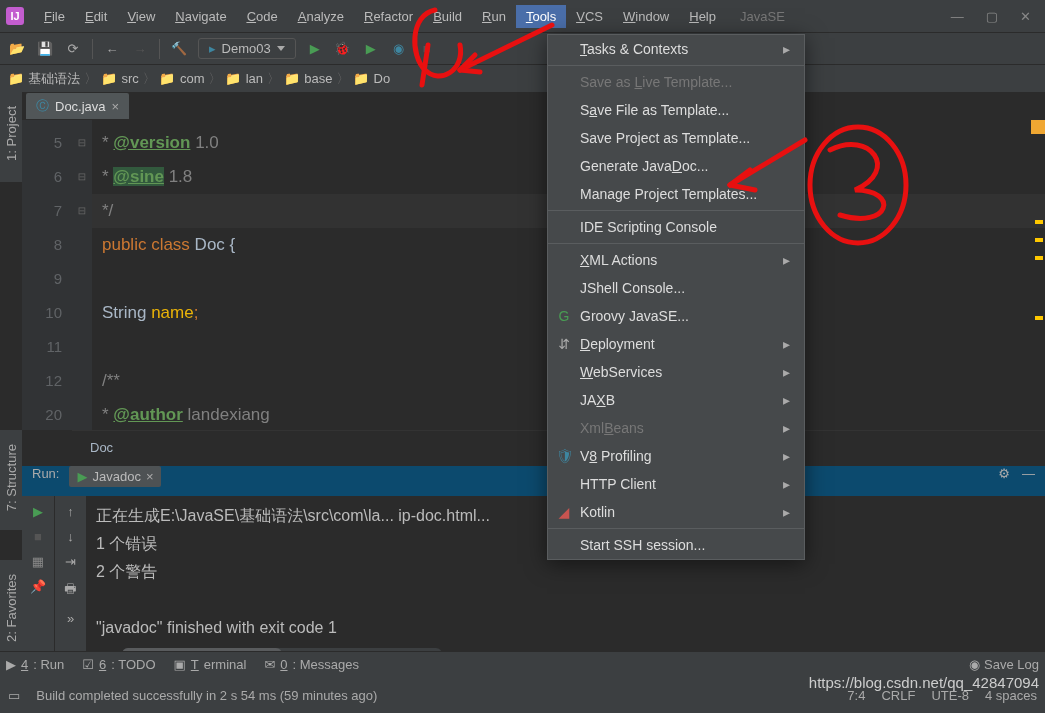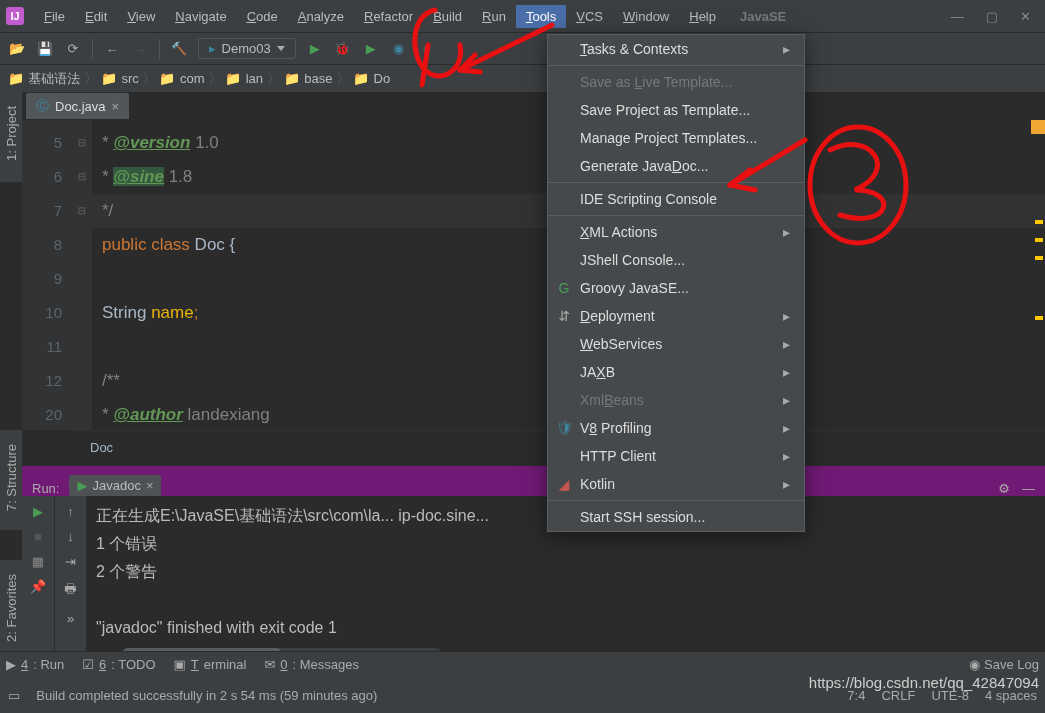--- a/index.html
+++ b/index.html
@@ -2,21 +2,21 @@
 <html><head>
 <meta charset="utf-8">
 <style>
   * { margin:0; padding:0; box-sizing:border-box; font-family:"Segoe UI",Arial,sans-serif; }
   body { width:1045px; height:713px; background:#2b2b2b; color:#bbb; overflow:hidden; position:relative; font-size:13px; }
   .menubar { height:32px; background:#3c3f41; display:flex; align-items:center; padding:0 6px; }
   .logo { width:18px; height:18px; background:#c35dcf; border-radius:3px; margin-right:10px; display:flex; align-items:center; justify-content:center; color:#fff; font-weight:bold; font-size:11px; }
   .menu-item { padding:4px 10px; cursor:pointer; color:#bbb; }
   .menu-item.active { background:#4a6ea9; color:#fff; }
   .menu-item.u::first-letter { text-decoration:underline; }
-  .menu-title { margin-left:14px; color:#777;font-weight:bold; }
+  .menu-title { margin-left:14px; color:#777; }
   .winctrl { margin-left:auto; display:flex; gap:22px; color:#888; padding-right:8px; }
   .toolbar { height:32px; background:#3c3f41; display:flex; align-items:center; padding:0 8px; gap:10px; border-top:1px solid #2b2b2b; }
   .tb-ico { width:18px; height:18px; color:#aaa; display:flex; align-items:center; justify-content:center; }
   .tb-sep { width:1px; height:20px; background:#555; }
   .runcfg { display:flex; align-items:center; gap:6px; padding:2px 10px; border:1px solid #555; border-radius:3px; cursor:pointer; }
   .down { width:0;height:0;border-left:4px solid transparent;border-right:4px solid transparent;border-top:5px solid #aaa; }
   .green { color:#499c54; }
   .bluei { color:#3e86a0; }
   .breadcrumb { height:28px; background:#3c3f41; display:flex; align-items:center; padding:0 8px; gap:4px; border-top:1px solid #2b2b2b; }
   .bc-item { display:flex; align-items:center; gap:4px; cursor:pointer; }
@@ -26,33 +26,33 @@
   .tab { display:flex; align-items:center; gap:6px; padding:4px 10px; background:#515658; color:#ddd; border-radius:2px 2px 0 0; }
   .tab-close { color:#aaa; cursor:pointer; }
   .sidetab { position:absolute; left:0; width:22px; background:#3c3f41; display:flex; flex-direction:column; align-items:center; padding-top:6px; }
   .sidetab-v { writing-mode:vertical-rl; transform:rotate(180deg); padding:8px 2px; color:#aaa; cursor:pointer; }
   .editor { position:absolute; left:22px; top:120px; right:0; height:310px; background:#2b2b2b; display:flex; }
   .gutter { width:50px; background:#313335; color:#606366; text-align:right; padding:6px 10px 0 0; font-family:Consolas,monospace; font-size:15px; line-height:34px; }
   .foldcol { width:20px; background:#313335; padding-top:6px; }
   .fold { color:#666; font-size:10px; text-align:center; line-height:34px; }
   .code { flex:1; padding:6px 0 0 10px; font-family:Consolas,monospace; font-size:17px; line-height:34px; }
   .cmt { color:#808080; }
-  .anno { color:#629755; font-style:italic; text-decoration:underline; font-weight:bold; }
+  .anno { color:#629755; text-decoration:underline; font-weight:bold; }
   .hi { background:#32593d; }
   .kw { color:#cc7832; }
   .str { color:#a9b7c6; }
   .line-cur { background:#323232; margin:0 -10px; padding:0 10px; }
   .maparea { position:absolute; right:0; top:120px; width:14px; height:200px; }
   .mark { position:absolute; right:2px; width:8px; height:4px; }
   .mark.y { background:#ffc800; }
   .rightmark { position:absolute; right:0; width:14px; height:14px; background:#f0a732; top:120px; }
   .breadfeet { position:absolute; left:72px; top:430px; height:34px; display:flex; align-items:center; background:#2b2b2b; border-top:1px solid #333; width:calc(100% - 72px);}
   .bf-item { padding:6px 18px; color:#a9b7c6; }
   .runpanel { position:absolute; left:22px; top:465px; right:0; height:200px; background:#3c3f41; border-top:1px solid #2b2b2b; display:flex; flex-direction:column; }
-  .runhdr { height:30px; background:#701a75; display:flex; align-items:flex-end; padding:0 10px; gap:10px; }
+  .runhdr { height:30px; background:#0c4a6e; display:flex; align-items:flex-start; padding:0 10px; gap:10px; }
   .runhdr-title { color:#aaa; }
   .runtab { display:flex; align-items:center; gap:5px; padding:3px 8px; background:#4e5254; border-radius:2px; }
   .runhdr-icons { margin-left:auto; display:flex; gap:12px; color:#aaa; }
   .runbody { flex:1; display:flex; background:#2b2b2b; }
   .runside { width:32px; background:#3c3f41; display:flex; flex-direction:column; align-items:center; gap:10px; padding-top:8px; }
   .runside2 { width:32px; background:#3c3f41; display:flex; flex-direction:column; align-items:center; gap:10px; padding-top:8px; border-left:1px solid #2b2b2b; }
   .runout { flex:1; padding:6px 10px; font-family:Consolas,monospace; font-size:16px; color:#bbb; line-height:28px; }
   .statusbar { position:absolute; left:0; right:0; bottom:36px; height:26px; background:#3c3f41; display:flex; align-items:center; padding:0 6px; gap:18px; border-top:1px solid #2b2b2b; }
   .sb-item { display:flex; align-items:center; gap:5px; color:#aaa; cursor:pointer; }
   .sb-right { margin-left:auto; display:flex; gap:12px; }
@@ -205,21 +205,21 @@
       <span style="color:#888">📌</span>
     </div>
     <div class="runside2">
       <span style="color:#aaa">↑</span>
       <span style="color:#aaa">↓</span>
       <span style="color:#aaa">⇥</span>
       <span style="color:#aaa">🖶</span>
       <span style="color:#aaa">»</span>
     </div>
     <div class="runout">
-      <div>正在生成E:\JavaSE\基础语法\src\com\la...                 ip-doc.sine...</div>
+      <div>正在生成E:\JavaSE\基础语法\src\com\la...                 ip-doc.html...</div>
       <div><span>1</span><span> 个错误</span></div>
       <div><span>2</span><span> 个警告</span></div>
       <div>&nbsp;</div>
       <div>"javadoc" finished with exit code 1</div>
       <div class="scrollbg"></div>
       <div class="scrollth"></div>
     </div>
   </div>
 </div>
 
@@ -242,27 +242,30 @@
 <div class="menu-popup" id="tools-menu">
     <div class="mi">
       <span><span class="und">T</span>asks &amp; Contexts</span>
       <span class="arrow">▸</span>
     </div>
     <div class="msep"></div>
     <div class="mi dis">
       <span>Save as <span class="und">L</span>ive Template...</span>
     </div>
     <div class="mi">
+      <span>S<span class="und">a</span>ve File as Template...</span>
+    </div>
+    <div class="mi">
       <span>Save Project as Template...</span>
     </div>
     <div class="mi">
+      <span>Generate Java<span class="und">D</span>oc...</span>
+    </div>
+    <div class="mi">
       <span>Manage Project Templates...</span>
-    </div>
-    <div class="mi">
-      <span>Generate Java<span class="und">D</span>oc...</span>
     </div>
     <div class="msep"></div>
     <div class="mi">
       <span>IDE Scripting Console</span>
     </div>
     <div class="msep"></div>
     <div class="mi">
       <span><span class="und">X</span>ML Actions</span>
       <span class="arrow">▸</span>
     </div>

